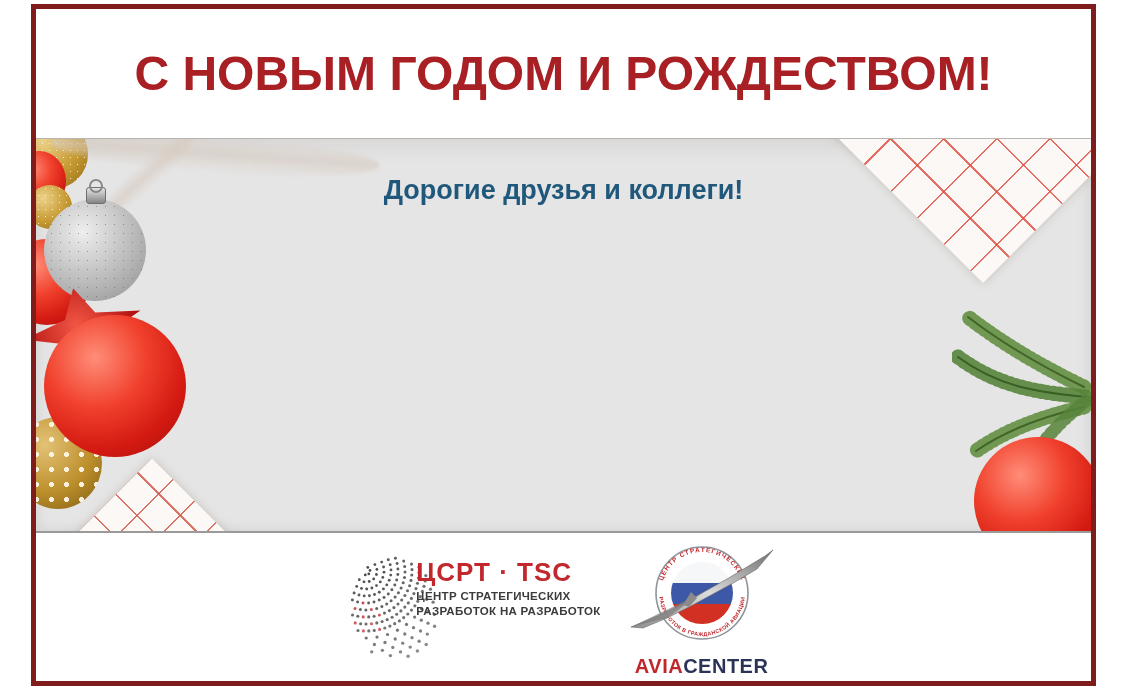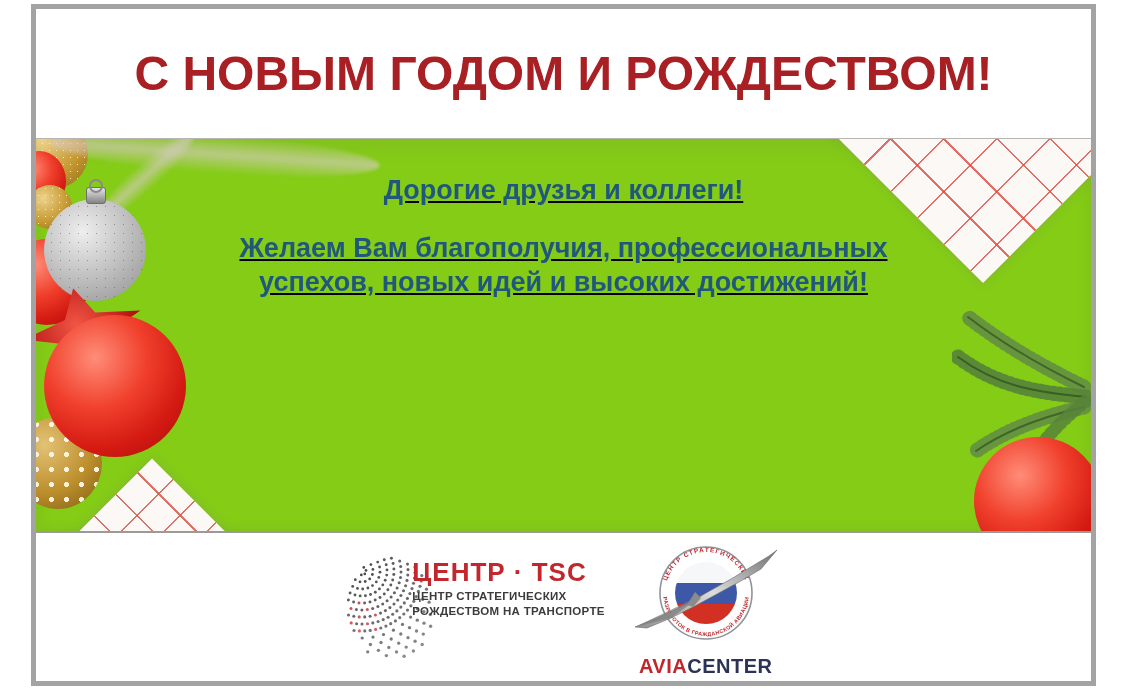--- a/index.html
+++ b/index.html
@@ -1,30 +1,30 @@
 <!DOCTYPE html>
 <html><head>
 <meta charset="utf-8">
 <style>
   * { margin:0; padding:0; box-sizing:border-box; }
   html,body { width:1132px; height:692px; background:#ffffff; overflow:hidden;
               font-family:"Liberation Sans", sans-serif; }
 
   .frame { position:absolute; left:31px; top:4px; width:1065px; height:682px;
-           border:5px solid #a3a3a3; background:#ffffff; overflow:hidden; }
+           border:5px solid #7f1d1d; background:#ffffff; overflow:hidden; }
 
   
   .title-area { height:129px; display:flex; align-items:center; justify-content:center; background:#fff; }
   .title-area h1 { color:#a81f24; font-size:48px; font-weight:bold; letter-spacing:0;
                    transform:scaleX(1.0); white-space:nowrap; }
 
   
-  .photo-band { position:relative; height:395px; background:#84cc16; overflow:hidden;
+  .photo-band { position:relative; height:395px; background:#e5e5e5; overflow:hidden;
                 border-top:1px solid #b8b4b0; border-bottom:2px solid #9a9a9a;
-                box-shadow: inset 0 10px 16px rgba(120,110,100,.10), inset 0 -4px 10px rgba(120,110,100,.08); text-decoration: underline; }
+                box-shadow: inset 0 10px 16px rgba(120,110,100,.10), inset 0 -4px 10px rgba(120,110,100,.08); }
 
   .deco { position:absolute; }
   .ball { border-radius:50%; }
 
   .red-glossy { background:radial-gradient(circle at 36% 30%, #ff8d78, #f0402c 38%, #d41a12 68%, #a30f0c 100%); }
   .gold { background:
             radial-gradient(rgba(255,246,214,.9) 16%, transparent 18%) 0 0/7px 7px,
             radial-gradient(circle at 35% 30%, #ecd28a, #c79a33 55%, #8f6916); }
   .gold-dots { background:
             radial-gradient(rgba(253,246,232,.95) 22%, transparent 25%) 0 0/15px 15px,
@@ -108,21 +108,20 @@
         <path d="M134,100 C98,96 52,94 6,60" stroke="#395f24" stroke-width="2"></path>
         <path d="M132,110 C98,118 58,130 24,154" stroke="#648f41" stroke-width="15" stroke-dasharray="1.6 4.4" opacity=".9"></path>
         <path d="M132,110 C98,118 58,130 24,154" stroke="#3f6628" stroke-width="2"></path>
         <path d="M134,104 C106,126 84,150 72,176" stroke="#57833a" stroke-width="13" stroke-dasharray="1.6 5" opacity=".85"></path>
       </g>
     </svg>
     <div class="deco ball red-glossy" style="left:938px; top:298px; width:128px; height:128px;"></div>
 
     <div class="message">
       <p>Дорогие друзья и коллеги!</p>
-      <p>Желаем Вам благополучия, профессиональных успехов, новых идей и высоких достижений!</p>
     </div>
   </div>
 
   <div class="logo-row">
 
     <div class="tsc">
       <svg id="globe-svg" class="tsc-globe" viewBox="0 0 90 112">
           <circle cx="17.8" cy="16.4" r="1.37" fill="#3c3c3e" opacity="0.93"></circle>
           <circle cx="20.0" cy="19.4" r="1.37" fill="#3c3c3e" opacity="0.93"></circle>
           <circle cx="18.8" cy="22.9" r="1.37" fill="#3c3c3e" opacity="0.93"></circle>
@@ -273,23 +272,23 @@
           <circle cx="77.3" cy="83.1" r="1.70" fill="#3c3c3e" opacity="0.62"></circle>
           <circle cx="69.1" cy="90.2" r="1.70" fill="#3c3c3e" opacity="0.62"></circle>
           <circle cx="60.2" cy="96.1" r="1.70" fill="#3c3c3e" opacity="0.62"></circle>
           <circle cx="50.5" cy="100.9" r="1.70" fill="#3c3c3e" opacity="0.62"></circle>
           <circle cx="40.4" cy="104.6" r="1.70" fill="#3c3c3e" opacity="0.62"></circle>
           <circle cx="76.2" cy="93.5" r="1.73" fill="#3c3c3e" opacity="0.59"></circle>
           <circle cx="67.4" cy="99.9" r="1.73" fill="#3c3c3e" opacity="0.59"></circle>
           <circle cx="58.1" cy="105.2" r="1.73" fill="#3c3c3e" opacity="0.59"></circle>
         </svg>
       <div class="tsc-text">
-        <div class="tsc-abbr">ЦЕНТР · TSC</div>
+        <div class="tsc-abbr">ЦСРТ · TSC</div>
         <div class="tsc-line">ЦЕНТР СТРАТЕГИЧЕСКИХ</div>
-        <div class="tsc-line">РОЖДЕСТВОМ НА ТРАНСПОРТЕ</div>
+        <div class="tsc-line">РАЗРАБОТОК НА РАЗРАБОТОК</div>
       </div>
     </div>
 
     <div class="avia">
       <svg width="150" height="112" viewBox="0 0 150 112">
         <defs>
           <clipPath id="flagClip">
               <circle cx="75" cy="50" r="31"></circle>
             </clipPath>
           <linearGradient id="planeG" x1="0" y1="1" x2="1" y2="0">

